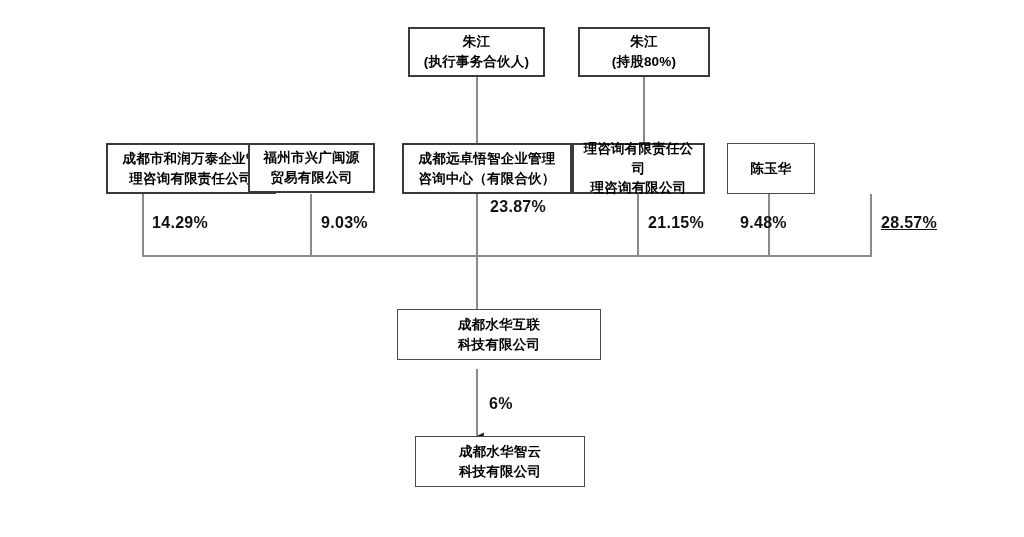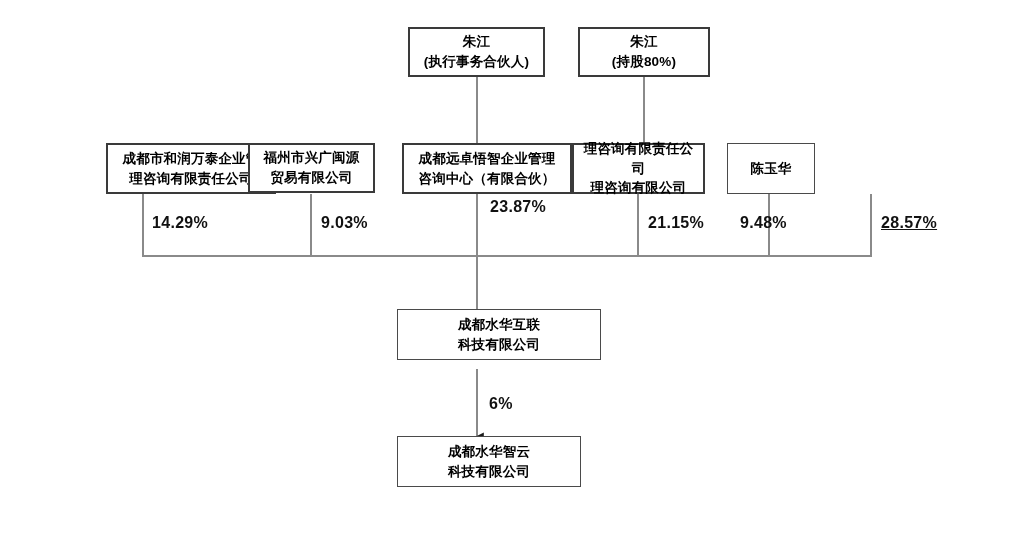--- a/index.html
+++ b/index.html
@@ -115,16 +115,16 @@
 
   <div class="pct" style="left:740px; top:214px;">9.48%</div>
 
   <div class="pct" style="left:881px; top:214px;text-decoration:underline;">28.57%</div>
 
   <div class="node thin" style="left:397px; top:309px; width:204px; height:51px;">成都水华互联
 科技有限公司</div>
 
   <div class="pct" style="left:489px; top:395px;">6%</div>
 
-  <div class="node thin" style="left:397px; top:436px; width:184px; height:51px;">成都水华智云
+  <div class="node thin" style="left:415px; top:436px; width:170px; height:51px;">成都水华智云
 科技有限公司</div>
 
 </div>
 
 </body></html>

